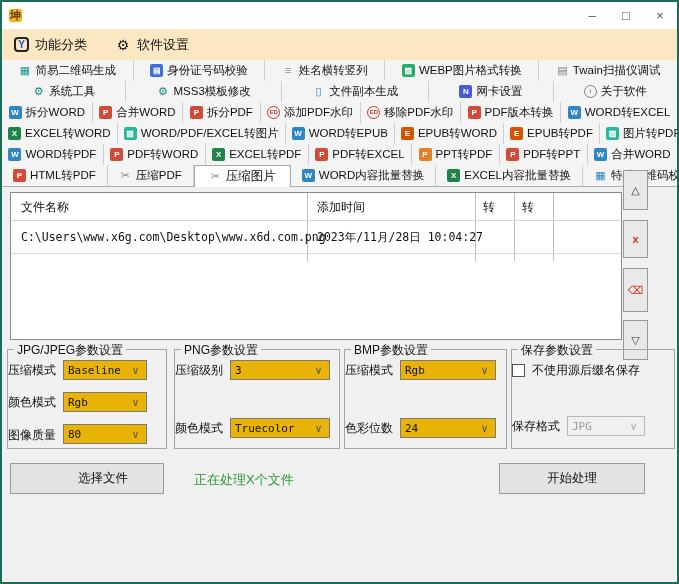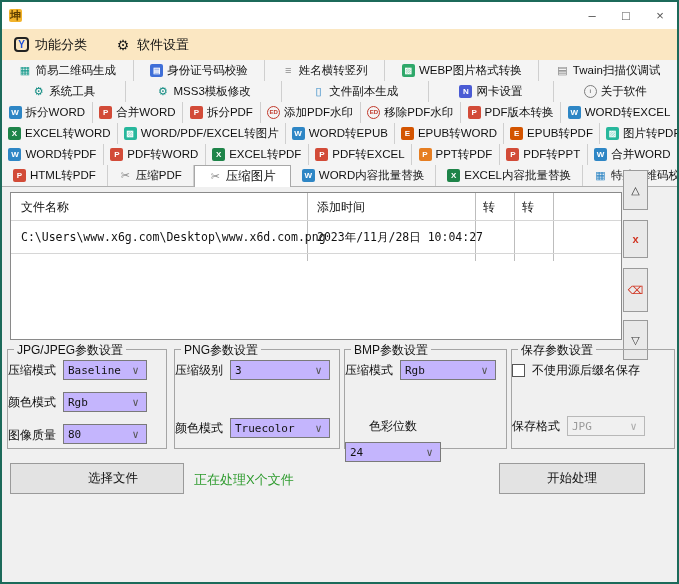--- a/index.html
+++ b/index.html
@@ -38,21 +38,21 @@
   .vl { position:absolute; top:0; width:1px; height:68px; background:#bdbdbd; }
   .hl { position:absolute; left:0; right:0; height:1px; background:#d6d6d6; }
 
   
   .sbtn { position:absolute; left:621px; width:25px; background:#e9e9e9; border:1px solid #9a9a9a; display:flex; align-items:center; justify-content:center; font-size:12px; }
 
   
   .group { position:absolute; top:347px; height:100px; border:1px solid #a5a5a5; }
   .legend { position:absolute; top:-8px; left:6px; background:#f0f0f0; padding:0 3px; font-size:12px; color:#111; white-space:nowrap; }
   .frow { position:absolute; left:0; display:flex; align-items:center; gap:7px; font-size:12px; color:#111; white-space:nowrap; }
-  .combo { height:20px; background:#c4b5fd; border:1px solid #7a7a7a; display:flex; align-items:center; justify-content:space-between; padding:0 4px; font-family:"DejaVu Sans Mono", monospace; font-size:11px; color:#111; }
+  .combo { height:20px; background:#eab308; border:1px solid #7a7a7a; display:flex; align-items:center; justify-content:space-between; padding:0 4px; font-family:"DejaVu Sans Mono", monospace; font-size:11px; color:#111; }
   .combo.disabled { background:#f0f0f0; color:#9a9a9a; border-color:#b8b8b8; }
   .cb { width:13px; height:13px; background:#fff; border:1px solid #555; display:inline-block; flex:none; }
 
   
   .btn { position:absolute; background:#e3e3e3; border:1px solid #9a9a9a; display:flex; align-items:center; justify-content:center; font-size:12.5px; color:#111; }
   .status { position:absolute; left:192px; top:469px; font-size:13px; }
 </style>
 </head>
 <body>
 
@@ -312,21 +312,21 @@
 
   <div class="group" style="left:342px; width:163px;">
     <span class="legend">BMP参数设置</span>
     <div class="frow" style="top:10px;">
         <span>压缩模式</span>
       <div class="combo" style="width:96px;">
           <span>Rgb</span>
           <span class="ic" style="color: rgb(85, 85, 85);">∨</span>
         </div>
       </div>
-    <div class="frow" style="top:68px;flex-direction:column;">
+    <div class="frow" style="top:68px;">
         <span>色彩位数</span>
       <div class="combo" style="width:96px;">
           <span>24</span>
           <span class="ic" style="color: rgb(85, 85, 85);">∨</span>
         </div>
       </div>
   </div>
 
   <div class="group" style="left:509px; width:164px;">
     <span class="legend">保存参数设置</span>
@@ -336,17 +336,17 @@
       </div>
     <div class="frow" style="top:66px;">
         <span>保存格式</span>
       <div class="combo disabled" style="width:78px;">
           <span>JPG</span>
           <span class="ic" style="color: rgb(170, 170, 170);">∨</span>
         </div>
       </div>
   </div>
 
-  <div class="btn" style="left:8px; top:461px; width:174px; height:31px;padding-left:32px;">选择文件</div>
+  <div class="btn" style="left:8px; top:461px; width:154px; height:31px;padding-left:32px;">选择文件</div>
   <span class="status" style="color: rgb(46, 155, 46);">正在处理X个文件</span>
   <div class="btn" style="left:497px; top:461px; width:146px; height:31px;">开始处理</div>
 
 </div>
 
 </body></html>

